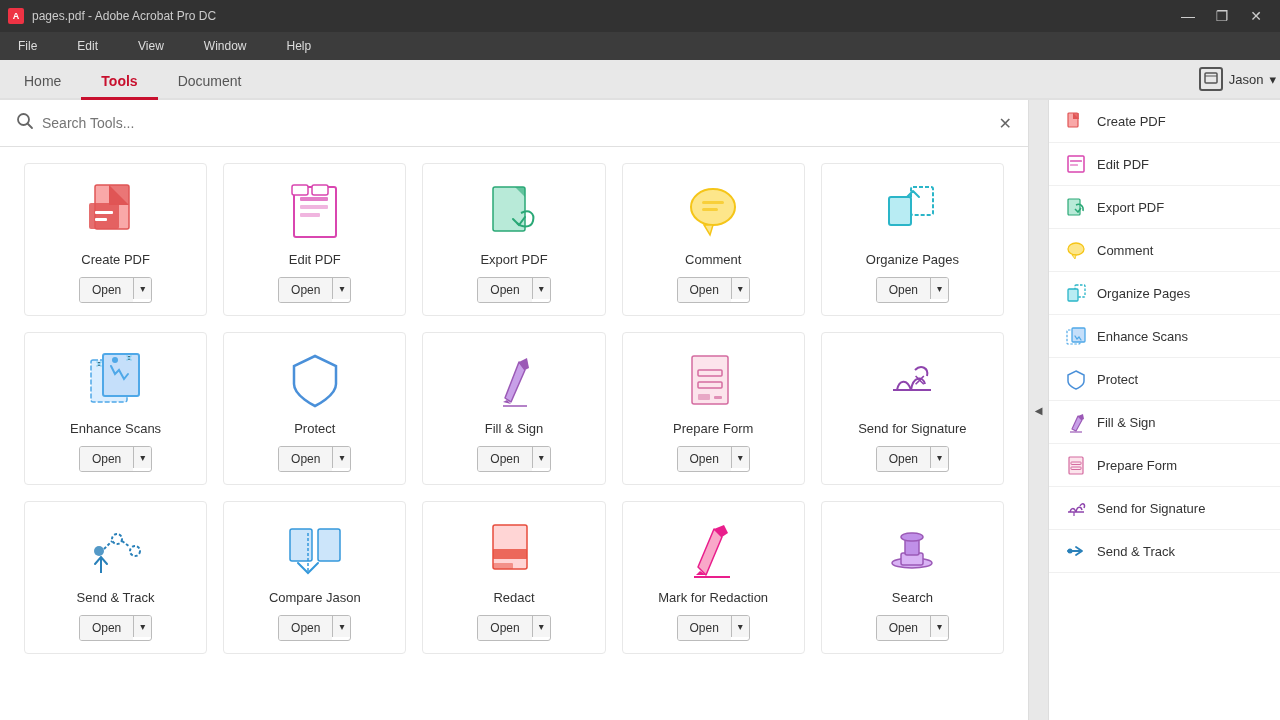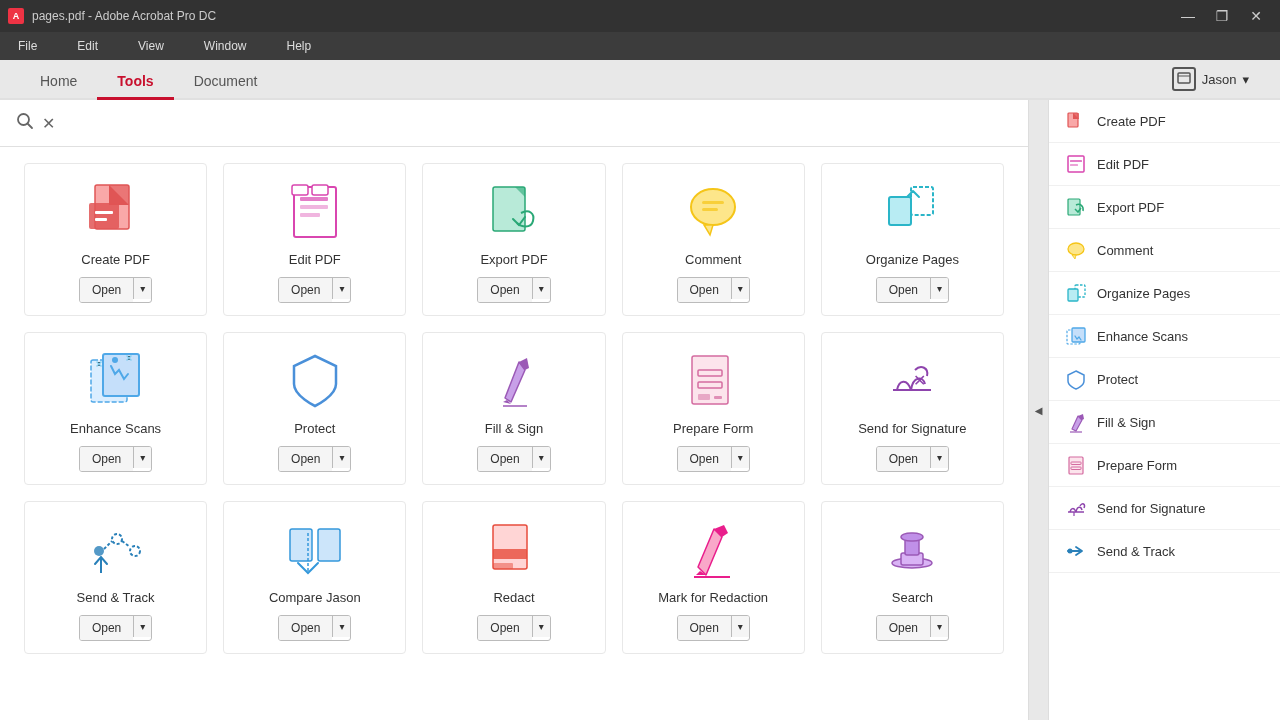--- a/index.html
+++ b/index.html
@@ -33,40 +33,40 @@
       font-size: 12px;
     }
     .menu-item { padding: 4px 10px; cursor: pointer; border-radius: 2px; }
 
     
     .tab-bar {
       background: #e8e8e8;
       height: 40px;
       display: flex;
       align-items: flex-end;
-      padding: 0 20px;
+      padding: 0 4px;
       border-bottom: 2px solid #e0e0e0;
       position: relative;
     }
     .tab {
       padding: 8px 20px;
       cursor: pointer;
       font-size: 14px;
       color: #555;
       border-bottom: 3px solid transparent;
       margin-bottom: -2px;
     }
     .tab.active {
       color: #c8102e;
       border-bottom: 3px solid #c8102e;
       font-weight: 600;
     }
     .tab-bar-user {
       position: absolute;
-      right: 31px;
+      right: 4px;
       top: 50%;
       transform: translateY(-50%);
       display: flex;
       align-items: center;
       gap: 6px;
       color: #333;
       font-size: 13px;
     }
     .user-icon { width: 24px; height: 24px; border: 2px solid #555; border-radius: 3px; display: flex; align-items: center; justify-content: center; font-size: 10px; color: #555; }
 
@@ -225,20 +225,21 @@
 
   <div class="content-area">
 
     <div class="search-bar">
       <div class="search-icon-wrap">
         <svg width="18" height="18" viewBox="0 0 18 18" fill="none">
           <circle cx="7.5" cy="7.5" r="5.5" stroke="#666" stroke-width="1.8"></circle>
           <line x1="11.5" y1="11.5" x2="16" y2="16" stroke="#666" stroke-width="1.8" stroke-linecap="round"></line>
         </svg>
       </div>
+      <input class="search-input" type="text" placeholder="Search Tools..." style="">
       <div class="search-clear">✕</div>
     </div>
 
     <div class="tools-grid-wrapper">
       <div class="tools-grid">
 
         <div class="tool-card">
           <div class="tool-icon">
             <svg width="58" height="62" viewBox="0 0 58 62">
               <rect x="8" y="4" width="34" height="44" rx="2" fill="#f9a8a8" stroke="#e05555" stroke-width="1.5"></rect>

